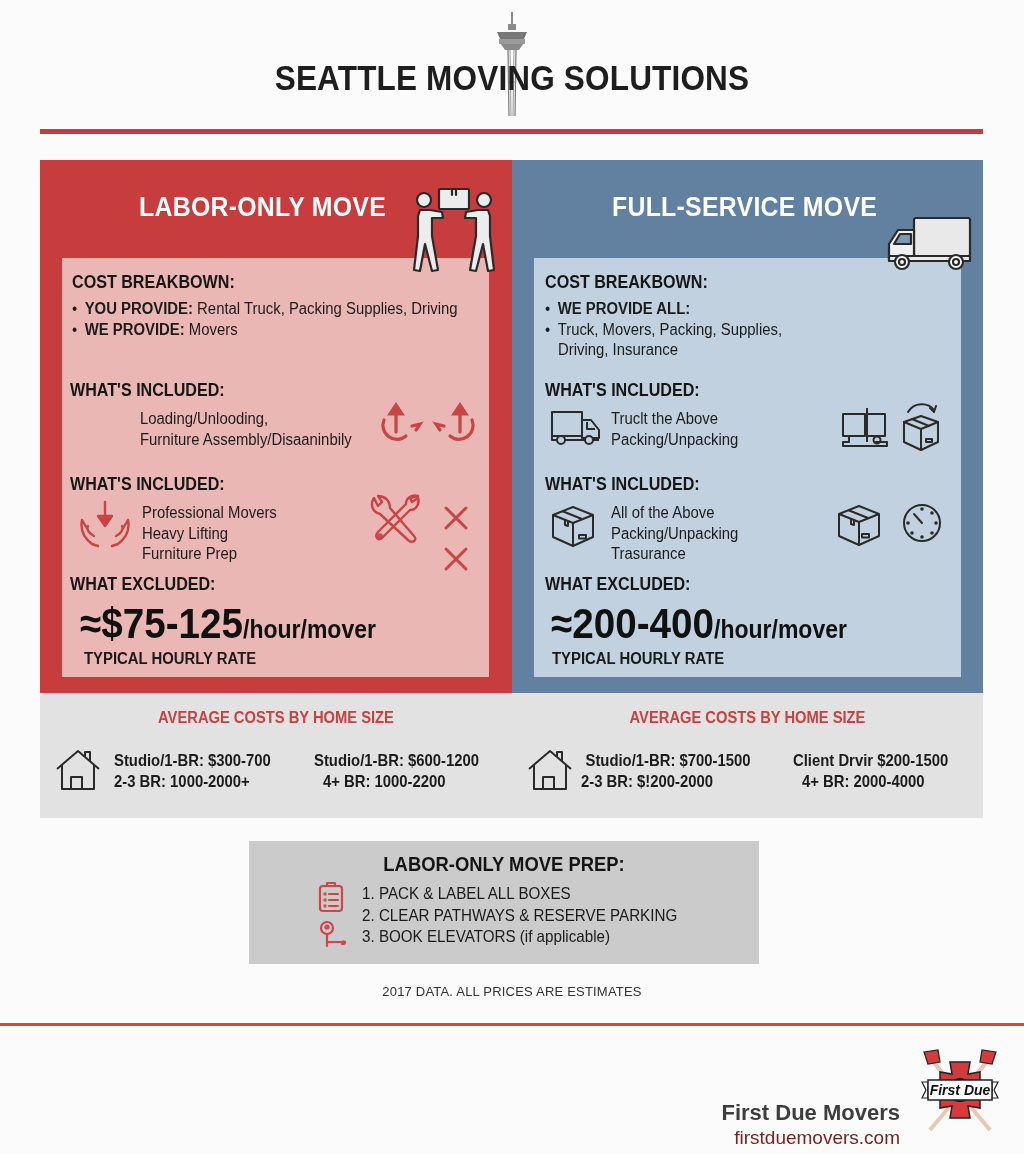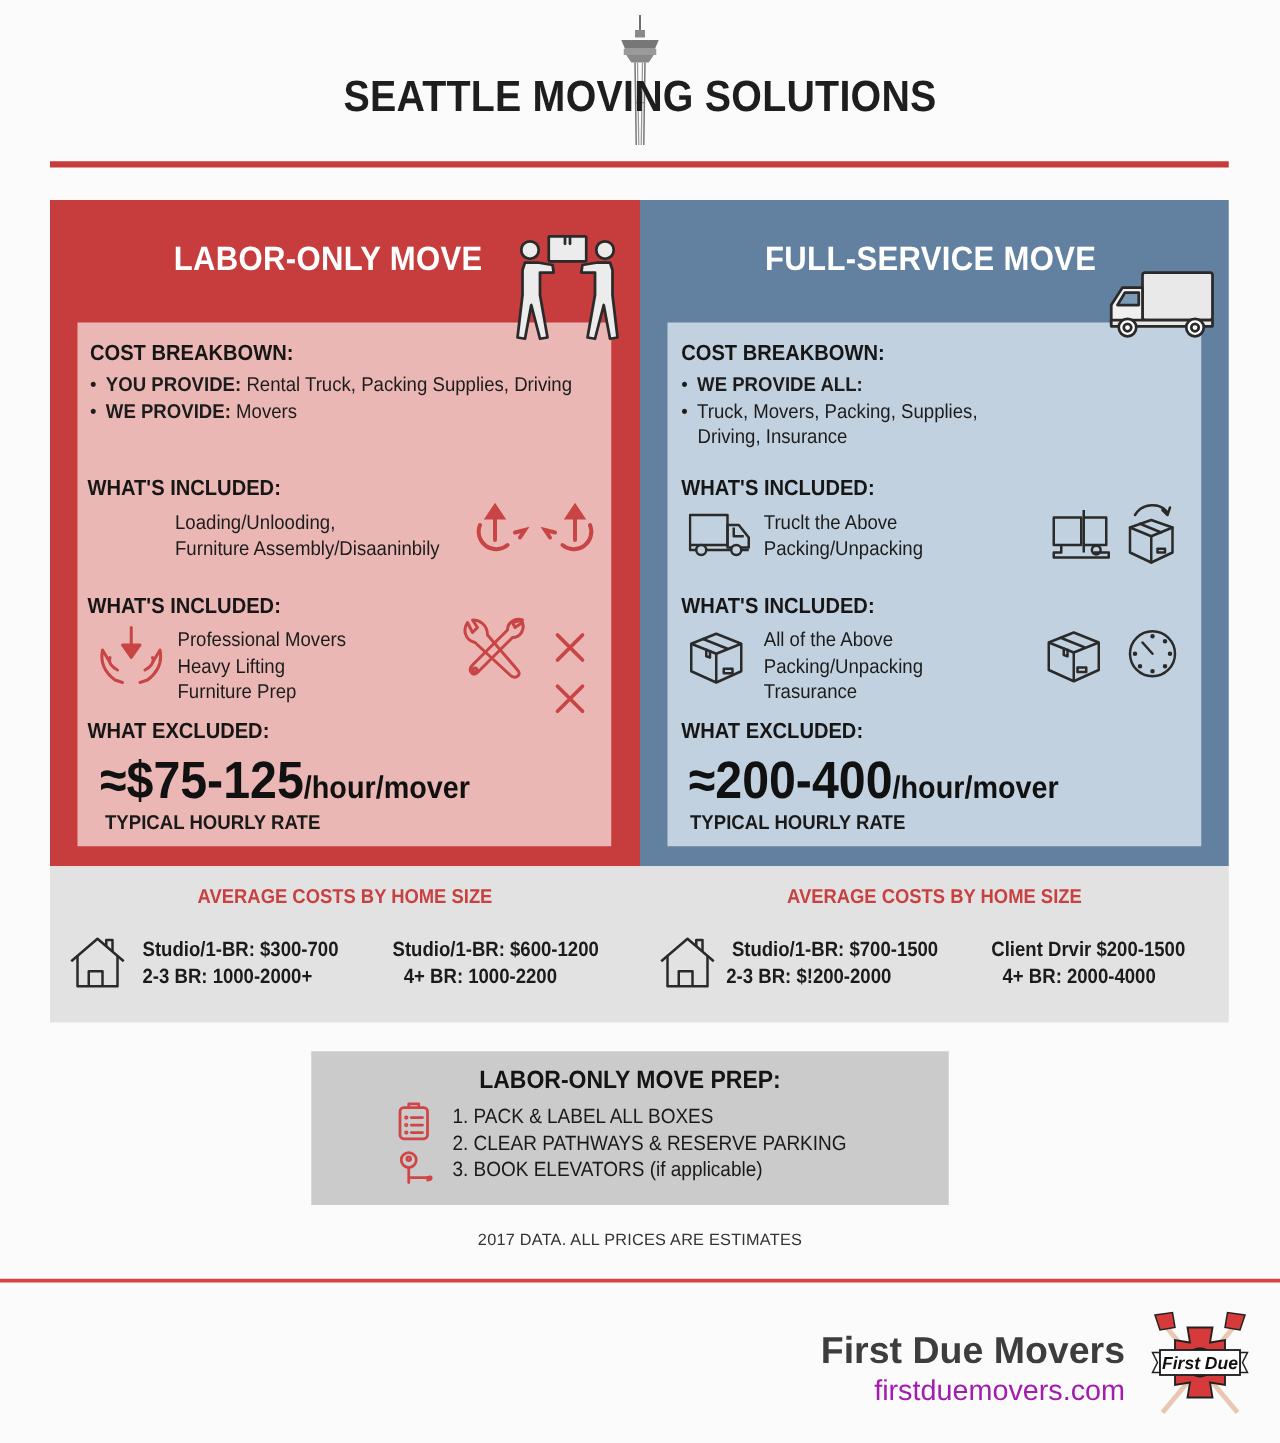--- a/index.html
+++ b/index.html
@@ -38,22 +38,22 @@
 
   
   .prep { left: 249px; top: 841px; width: 510px; height: 123px; background: #cbcbcb; }
   .prep-h { font-weight: 700; font-size: 20px; color: #141414; transform: scaleX(0.92); transform-origin: center; white-space: nowrap; text-align: center; }
   .prep-t { font-size: 16.5px; color: #1a1a1a; line-height: 21.5px; transform: scaleX(0.92); transform-origin: left; white-space: nowrap; }
 
   .footnote { left: 0; width: 1024px; top: 984px; text-align: center; font-size: 13px; color: #333; letter-spacing: 0.2px; }
   .rule-bottom { left: 0; top: 1023px; width: 1024px; height: 3px; background: #d84444; }
 
   .brand { right: 124px; top: 1064px; text-align: right; }
-  .brand-name { font-weight: 700; font-size: 30px; color: #3d3d3d; white-space: nowrap; }
-  .brand-url { font-size: 23px; color: #a21caf; white-space: nowrap; margin-top: 1px; }
+  .brand-name { font-weight: 700; font-size: 22px; color: #3d3d3d; white-space: nowrap; margin-top: 36px; }
+  .brand-url { font-size: 19px; color: #7f1d1d; white-space: nowrap; margin-top: 1px; }
   .logo { left: 918px; top: 1048px; width: 84px; height: 86px; text-align: center; }
 
   svg { display: block; }
 </style>
 </head>
 <body>
 
 <div class="abs needle">
   <svg width="46" height="106" viewBox="0 0 46 106">
     <line x1="23" y1="0" x2="23" y2="12" stroke="#666" stroke-width="1.5"></line>

